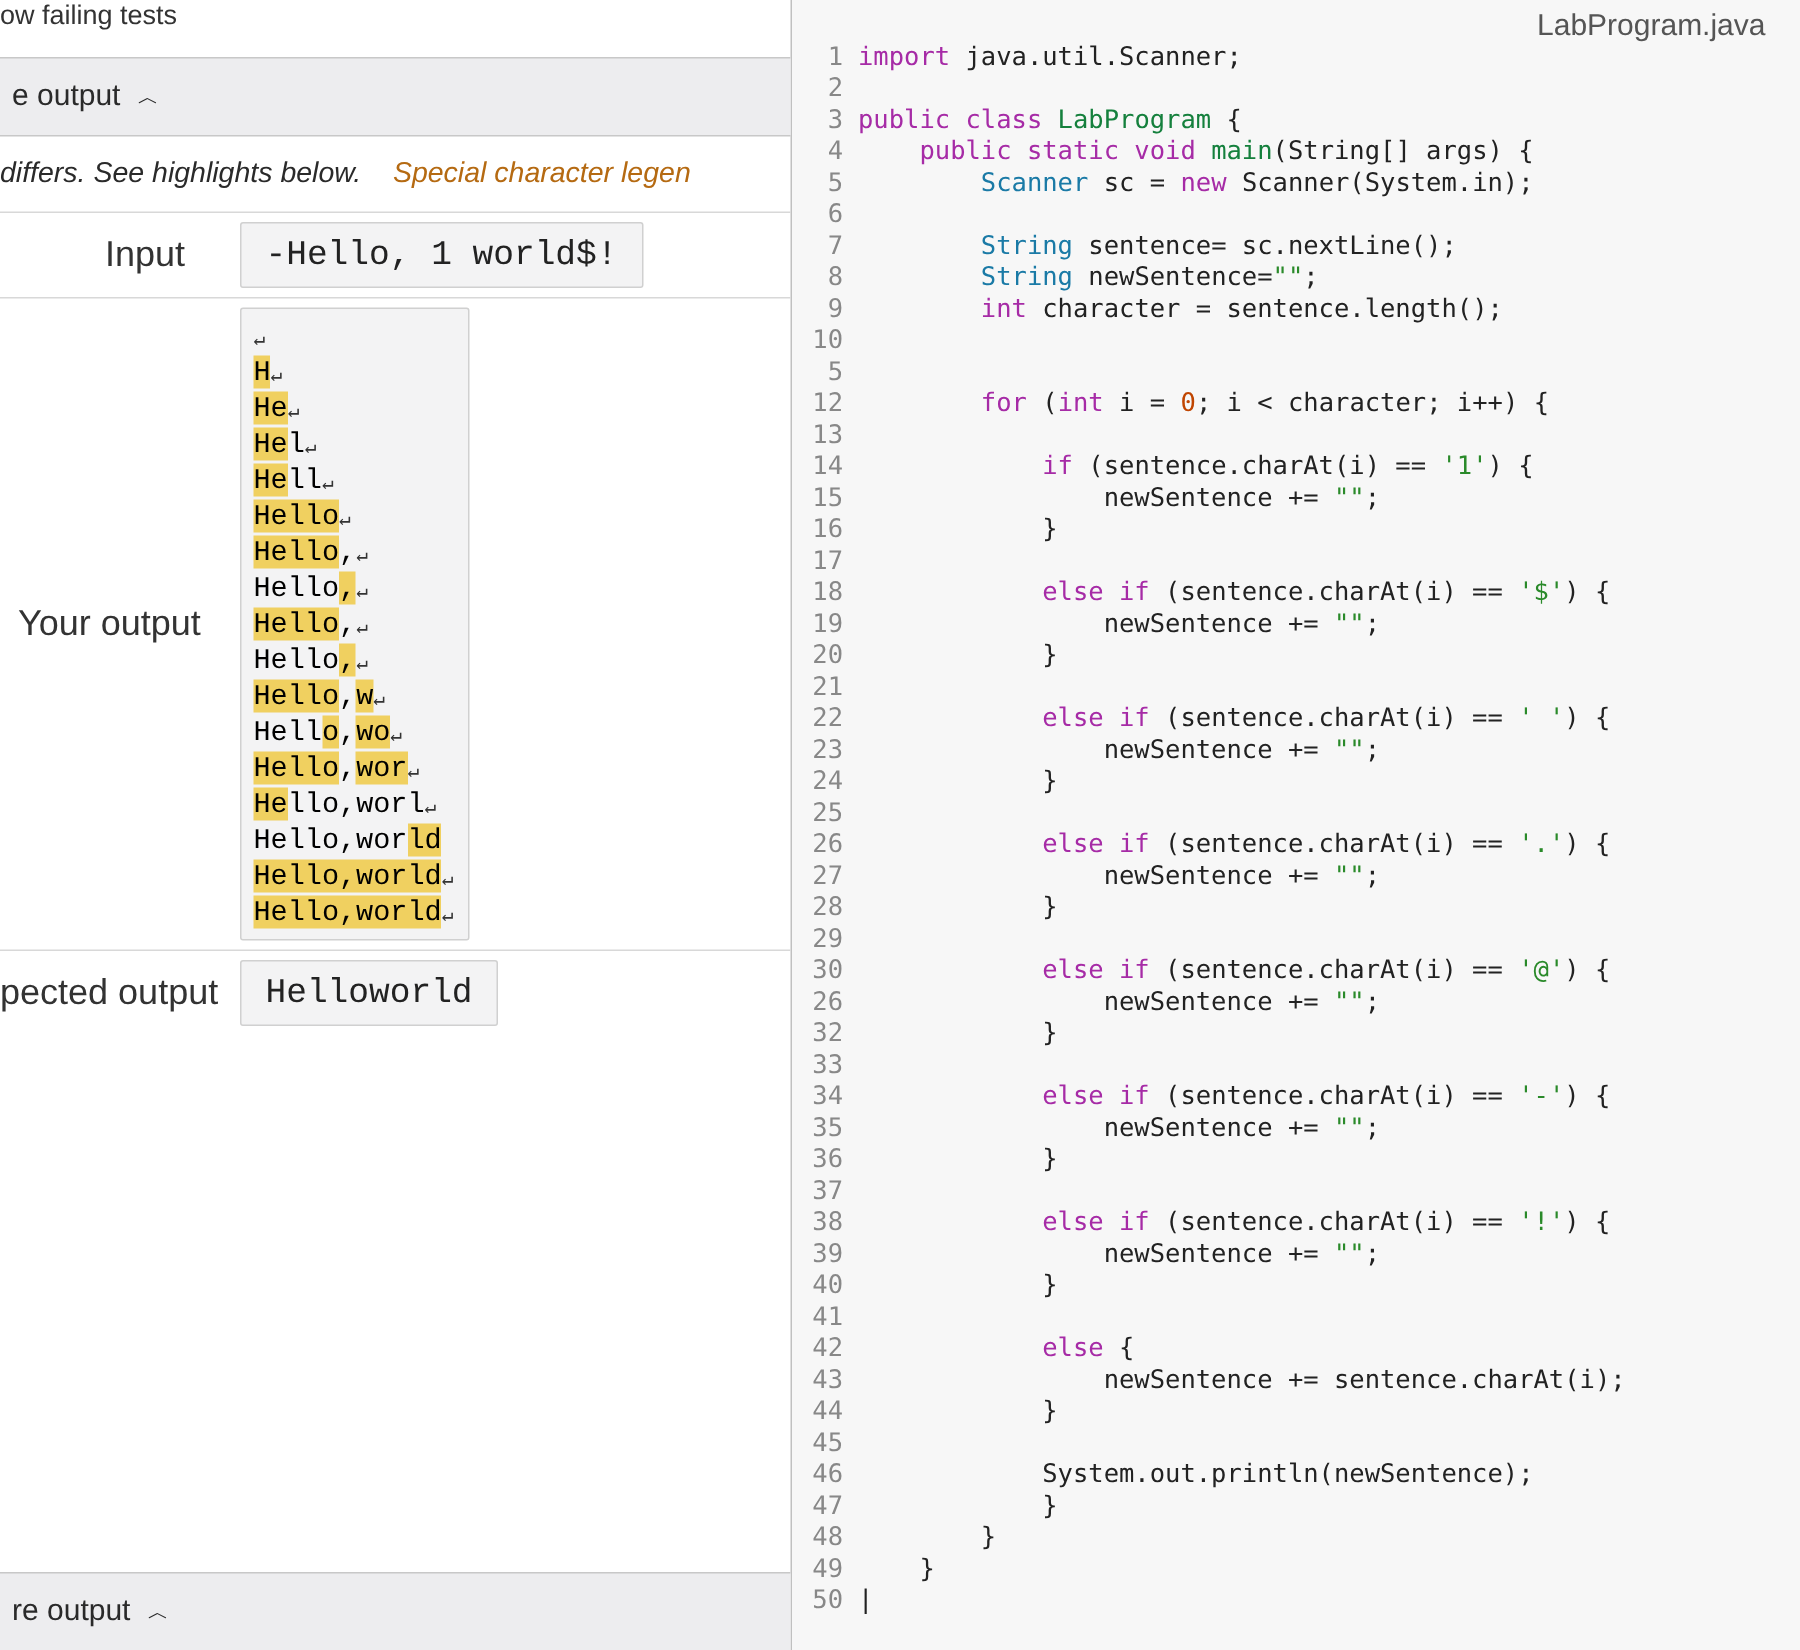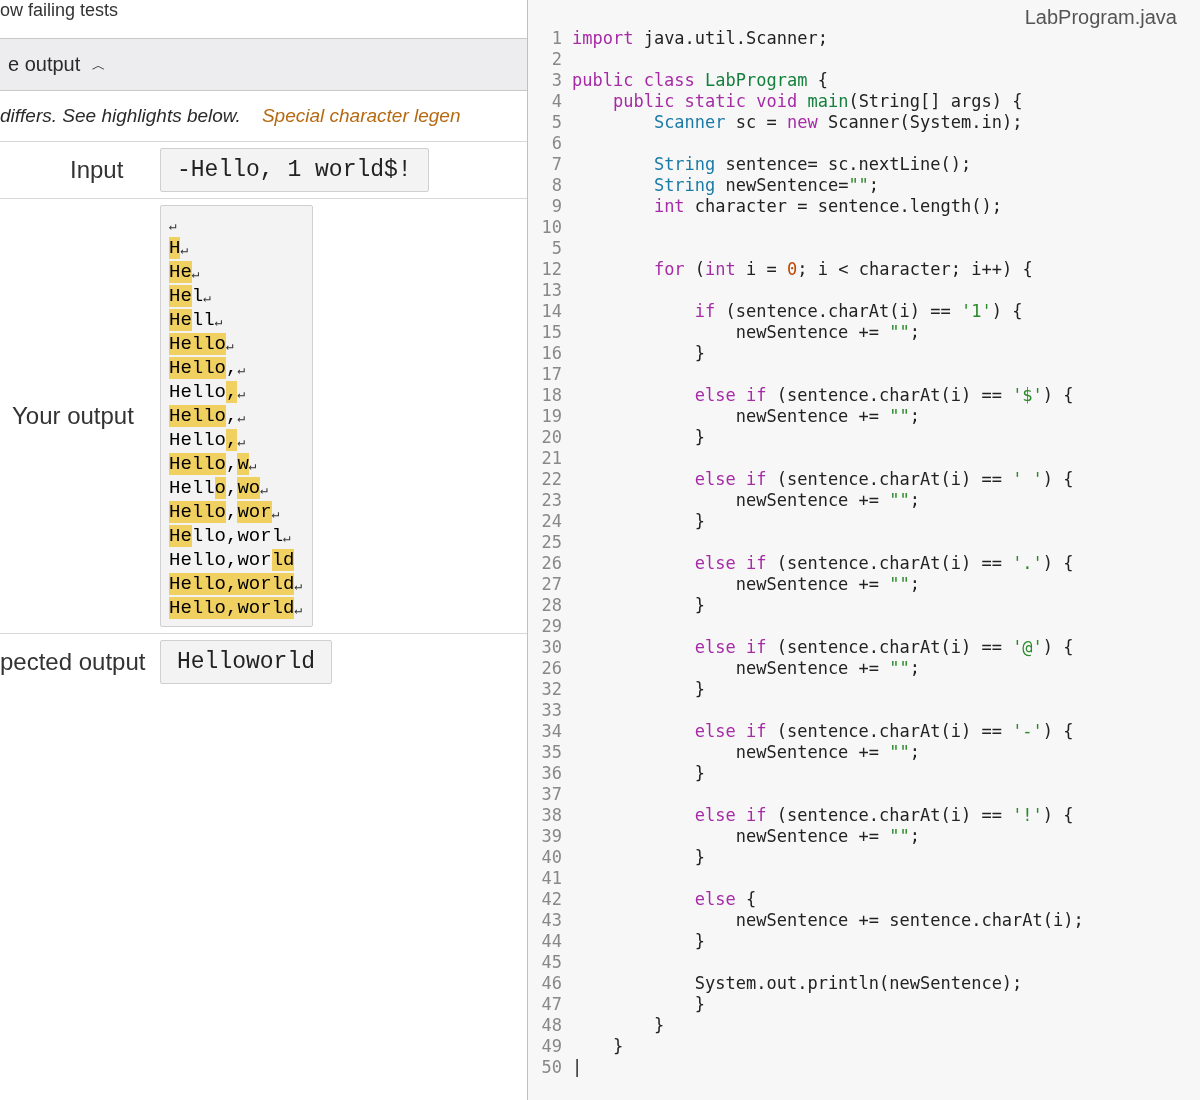--- a/index.html
+++ b/index.html
@@ -177,20 +177,24 @@
         <div class="out-line"><span class="hl">Hello,world</span><span class="nl-sym"></span></div>
         <div class="out-line"><span class="hl">Hello,world</span><span class="nl-sym"></span></div>
       </div>
   </div>
 
   <div class="row">
     <div class="row-label" style="width:150px;padding-left:0">pected output</div>
     <div class="value-box">Helloworld</div>
   </div>
 
+  <div class="section-bar" style="margin-top:auto">
+    <span>re output</span>
+    <span class="chev">︿</span>
+  </div>
 </div>
 
 <div class="right-panel">
   <div class="filename">LabProgram.java</div>
   <div class="editor">
     <div class="gutter" id="gutter">
         <div>1</div>
         <div>2</div>
         <div>3</div>
         <div>4</div>

